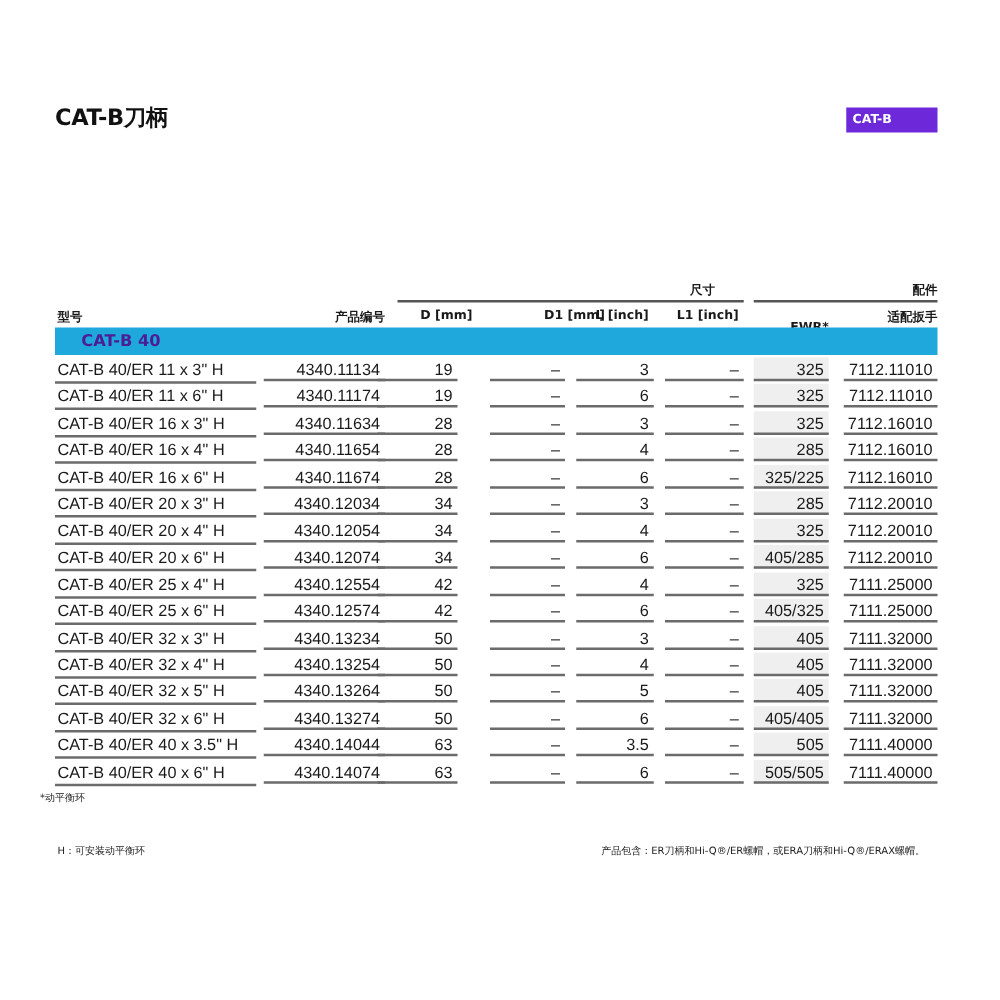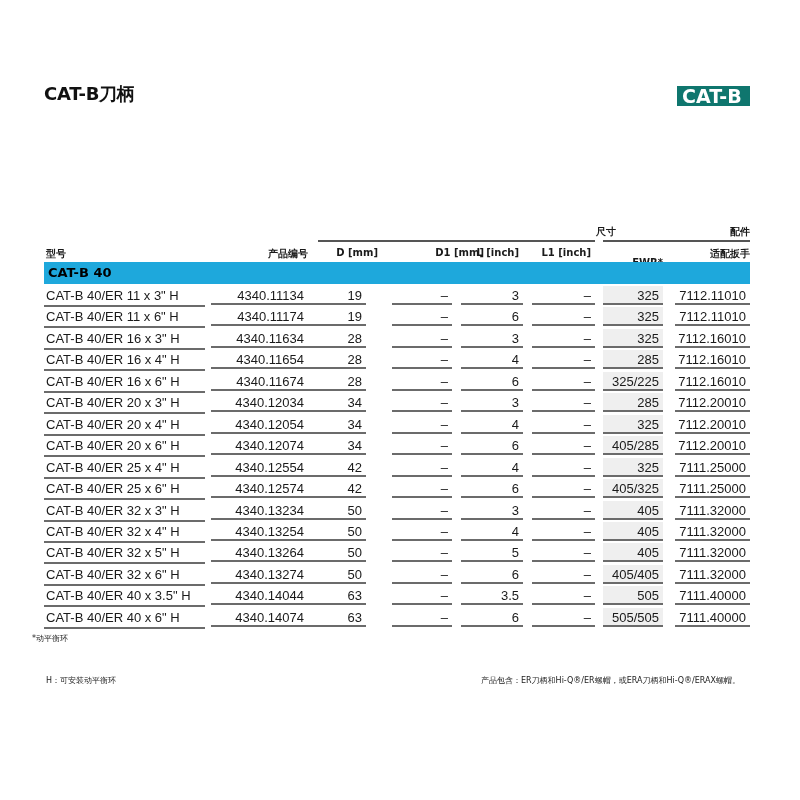--- a/index.html
+++ b/index.html
@@ -1,23 +1,23 @@
 <!DOCTYPE html>
 <html><head>
 <meta charset="utf-8">
 <style>
   html, body { margin:0; padding:0; background:#ffffff; }
   body { width:800px; height:800px; position:relative; overflow:hidden; font-family:"DejaVu Sans","Liberation Sans",sans-serif; color:#1a1a1a; }
   .title { position:absolute; left:44px; top:82px; font-size:18px; font-weight:bold; letter-spacing:-0.3px; color:#111; }
-  .tag { position:absolute; left:677px; top:86px; width:73px; height:20px; background:#0f766e; color:#fff; font-weight:bold; font-size:19px; line-height:20px; padding-left:5px; box-sizing:border-box; }
+  .tag { position:absolute; left:677px; top:86px; width:73px; height:20px; background:#6d28d9; color:#fff; font-weight:bold; font-size:10px; line-height:20px; padding-left:5px; box-sizing:border-box; }
   .group { position:absolute; top:225px; font-size:10px; font-weight:bold; text-align:right; }
   .group-line { position:absolute; top:240px; height:2px; background:#555; }
   .hdr { position:absolute; top:247px; font-size:10px; font-weight:bold; }
   .band { position:absolute; left:44px; top:262px; width:706px; height:22px; background:#1ea8dc; }
-  .band span { color:#000000; font-weight:bold; font-size:13px; line-height:22px; padding-left:4px; }
+  .band span { color:#4c1d95; font-weight:bold; font-size:13px; line-height:22px; padding-left:21px; }
   .row { position:absolute; left:0; height:21.5px; width:800px; }
   .cell { position:absolute; top:0; height:19px; line-height:19px; font-family:"Liberation Sans",sans-serif; font-size:13px; border-bottom:2px solid #6b6b6b; box-sizing:content-box; white-space:nowrap; }
   .r { text-align:right; }
   .fwr { background:#efefef; }
   .c0 { left:44px; width:159px; padding-left:2px; }
   .c1 { left:211px; width:97px; }
   .c2 { left:302px; width:64px; }
   .c3 { left:392px; width:60px; }
   .c4 { left:461px; width:62px; }
   .c5 { left:532px; width:63px; }
@@ -26,21 +26,21 @@
   .c1,.c2,.c3,.c4,.c5,.c6,.c7 { padding-right:0; }
   .pad { padding-right:4px; box-sizing:border-box; }
   .foot { position:absolute; font-size:8px; color:#222; }
 </style>
 </head>
 <body>
 
 <div class="title">CAT-B刀柄</div>
 <div class="tag">CAT-B</div>
 
-<div class="group" style="left:556px;width:60px;">尺寸</div>
+<div class="group" style="left:512px;width:60px;">尺寸</div>
 <div class="group-line" style="left:318px;width:277px;"></div>
 <div class="group" style="left:675px;width:75px;">配件</div>
 <div class="group-line" style="left:603px;width:147px;"></div>
 
 <div class="hdr" style="left:46px;">型号</div>
 <div class="hdr r" style="left:211px;width:97px;">产品编号</div>
 <div class="hdr r" style="left:318px;width:60px;">D [mm]</div>
 <div class="hdr r" style="left:392px;width:56px;margin-left:36px;">D1 [mm]</div>
 <div class="hdr r" style="left:461px;width:58px;">L [inch]</div>
 <div class="hdr r" style="left:532px;width:59px;">L1 [inch]</div>

